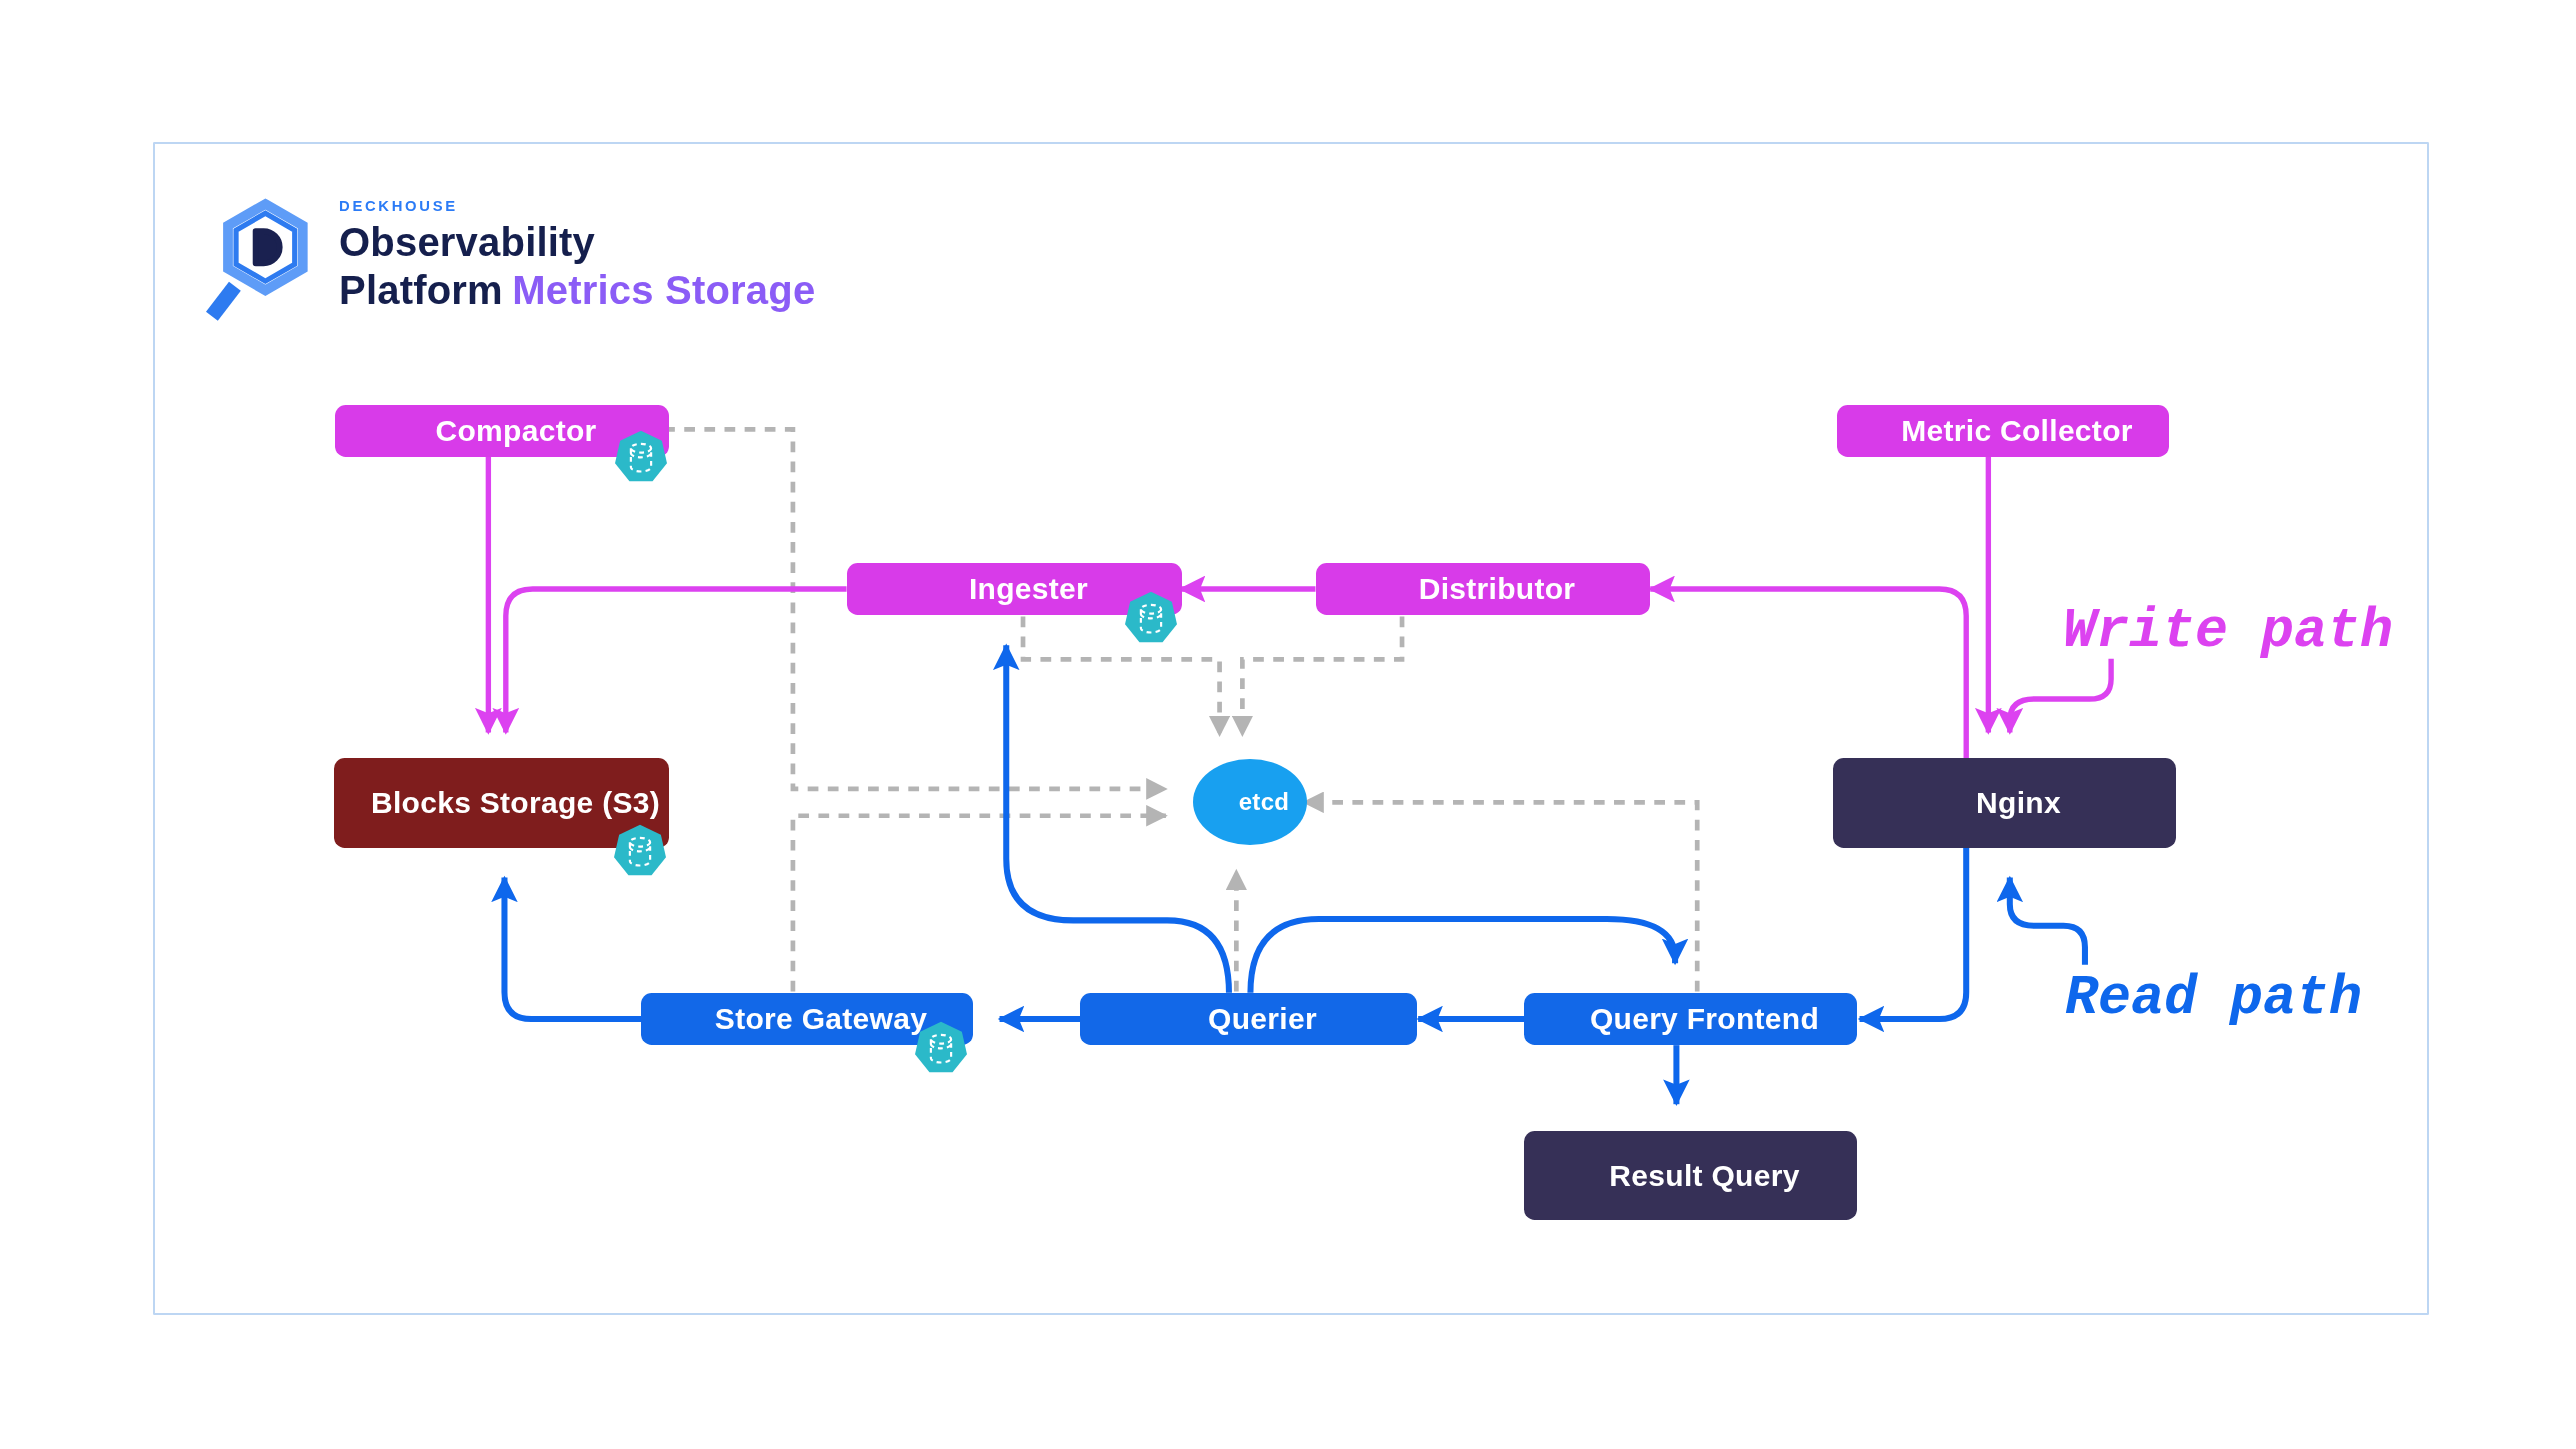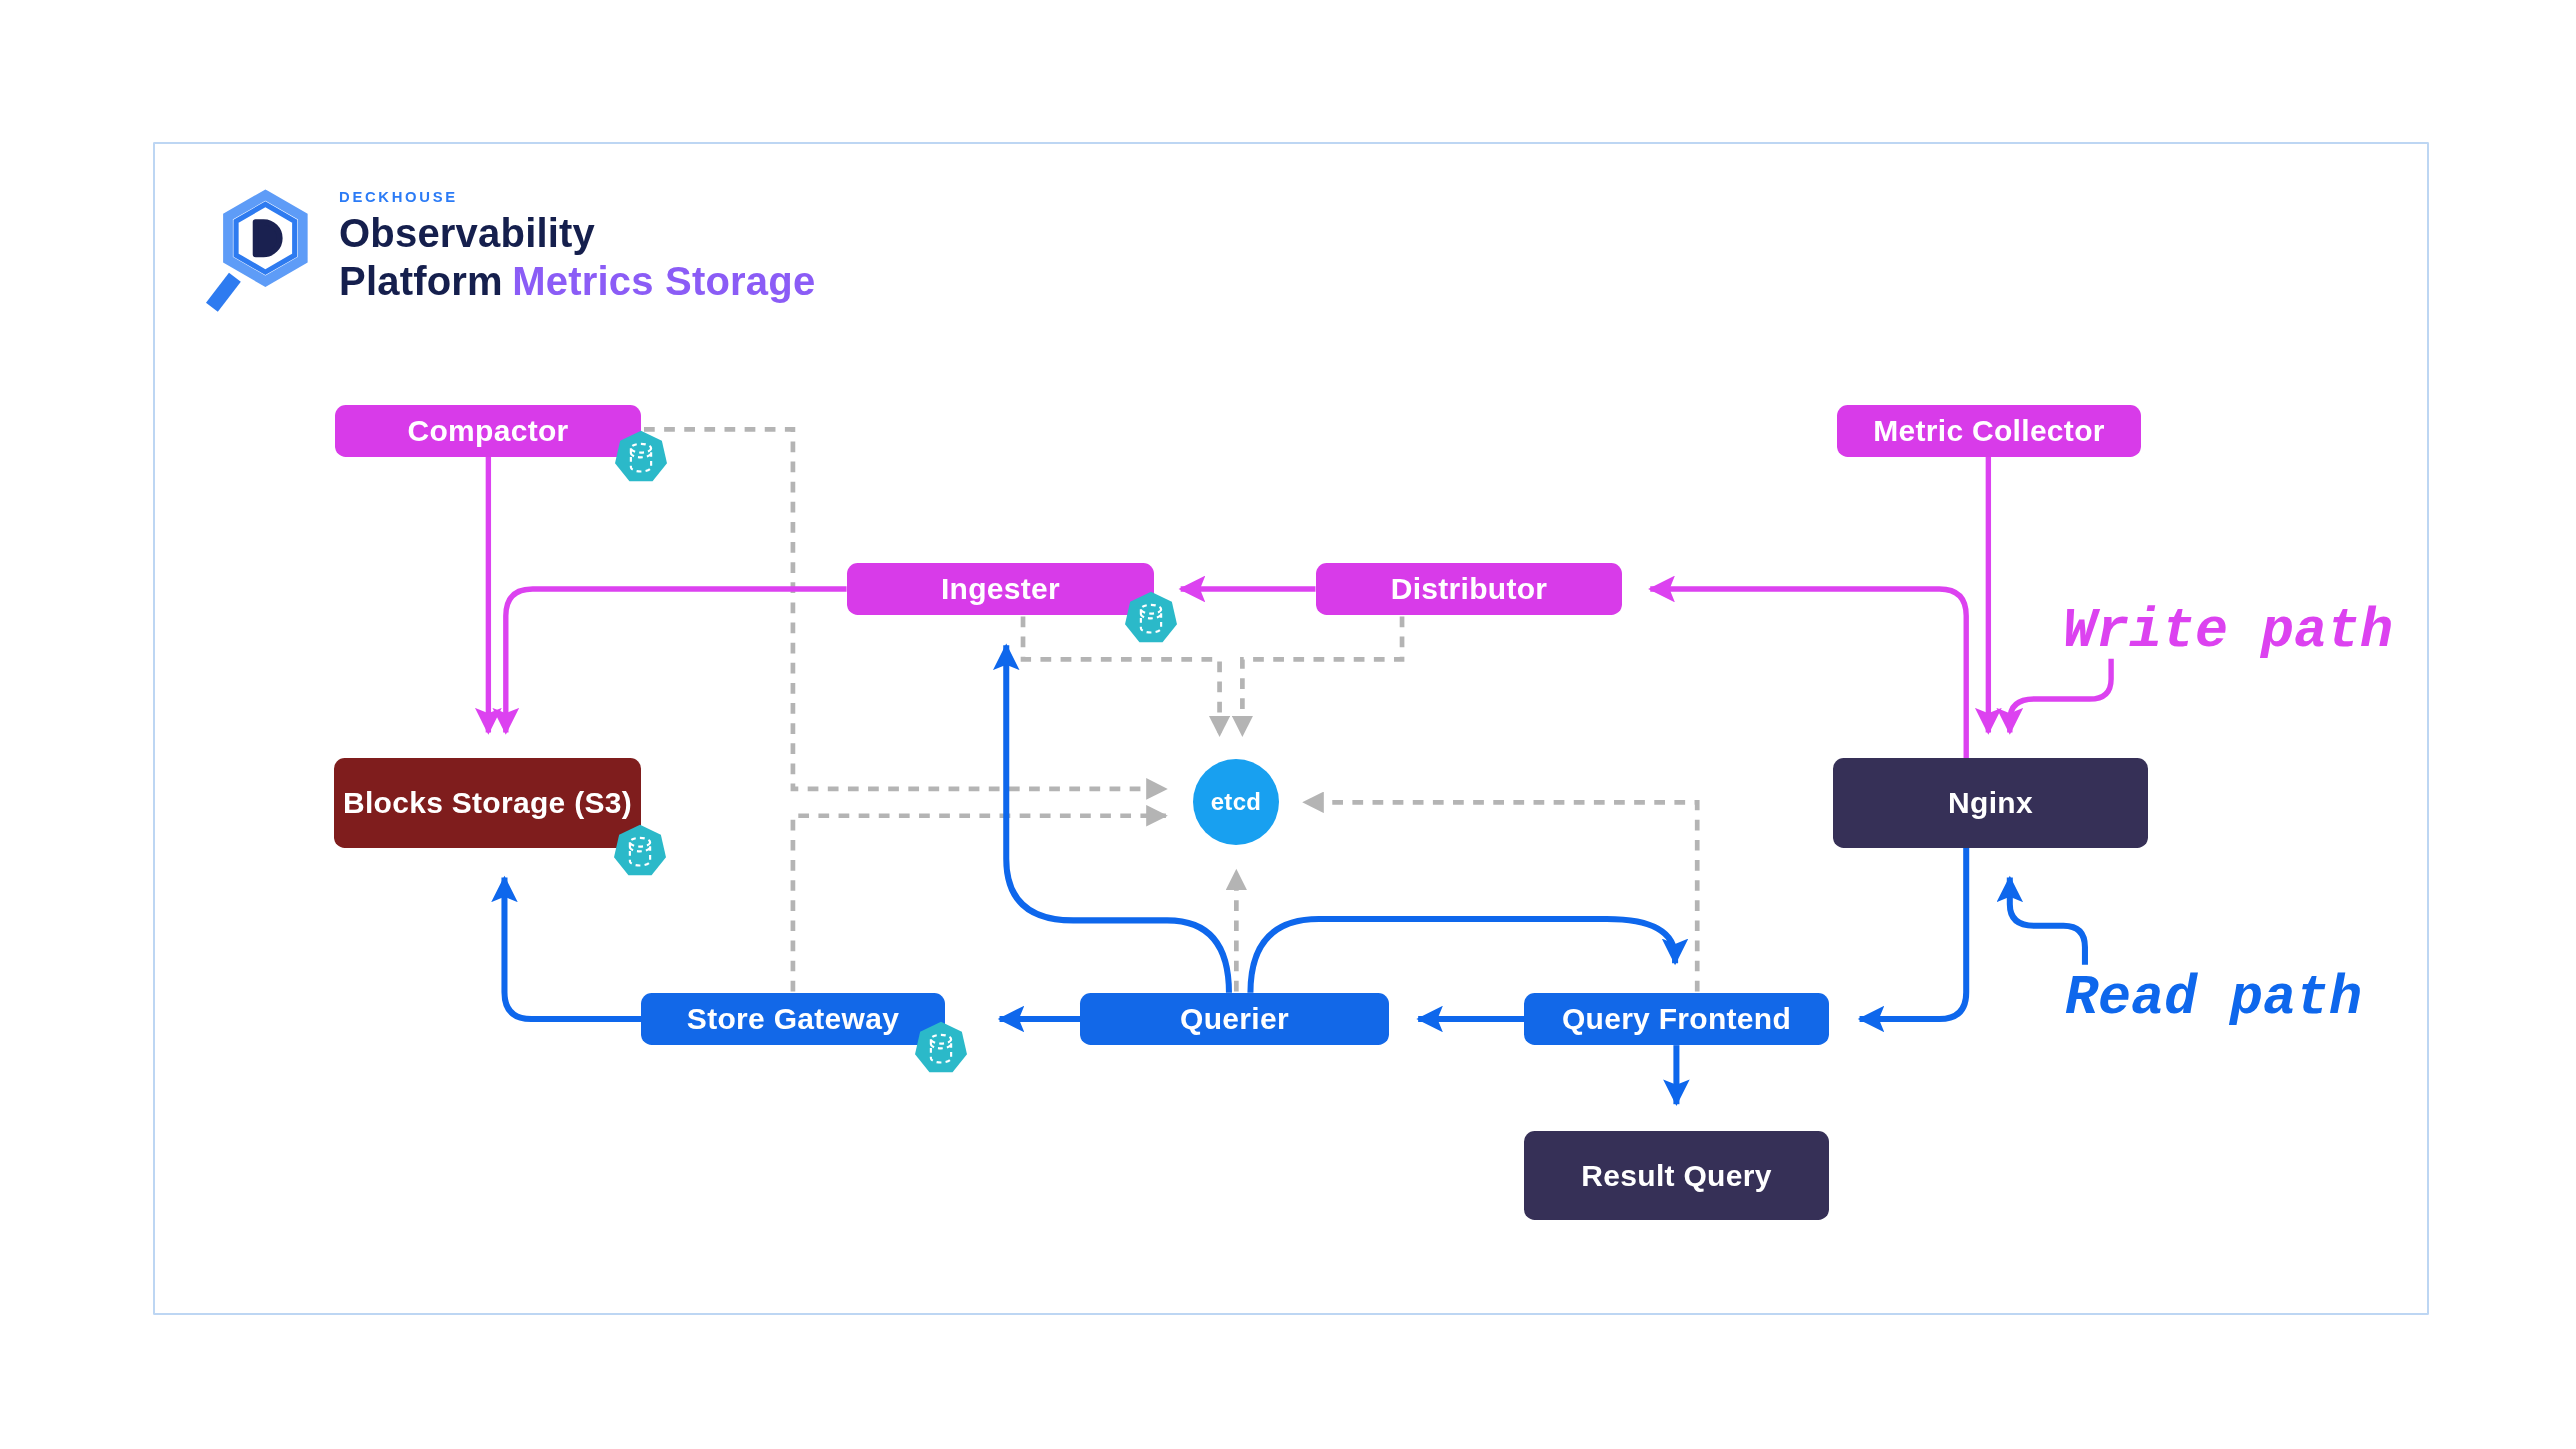--- a/index.html
+++ b/index.html
@@ -2,21 +2,21 @@
 <html style="font-size:10.7px"><head>
 <meta charset="utf-8">
 <style>
   html,body{margin:0;padding:0;background:#ffffff;}
   #canvas{position:relative;width:2576px;height:1449px;background:#ffffff;overflow:hidden;
           font-family:"Liberation Sans","DejaVu Sans",sans-serif;}
   #frame{position:absolute;left:153px;top:142px;width:2272px;height:1169px;
          border:2px solid #bdd6f3;border-radius:1.3px;background:#ffffff;}
   #wires{position:absolute;left:0;top:0;width:2576px;height:1449px;z-index:2;}
   .node{position:absolute;z-index:3;display:flex;align-items:center;justify-content:center;
-        color:#ffffff;font-size:30px;font-weight:600;border-radius:10.7px;letter-spacing:0.3px;}
+        color:#ffffff;font-size:30px;font-weight:600;border-radius:10.7px;letter-spacing:0.3px;padding-left:28px;}
   .node.magenta{background:#d83be9;}
   .node.blue{background:#1268e8;}
   .node.purple{background:#7f1d1d;}
   .node.navy{background:#363057;}
   .node.circle{border-radius:50%;background:#18a0f0;font-size:24px;font-weight:600;}
   #n-compactor{left:335px;top:405px;width:306px;height:52px;}
   #n-metric-collector{left:1837px;top:405px;width:304px;height:52px;}
   #n-ingester{left:847px;top:563px;width:307px;height:52px;}
   #n-distributor{left:1316px;top:563px;width:306px;height:52px;}
   #n-blocks-storage{left:334px;top:758px;width:307px;height:90px;}
@@ -27,21 +27,21 @@
   #n-query-frontend{left:1524px;top:993px;width:305px;height:52px;}
   #n-result-cache{left:1524px;top:1131px;width:305px;height:89px;}
   .badge{position:absolute;width:54px;height:54px;z-index:4;}
   #badge-compactor{left:614px;top:430px;}
   #badge-ingester{left:1124px;top:591px;}
   #badge-blocks{left:613px;top:824px;}
   #badge-store-gateway{left:914px;top:1021px;}
   .path-label{position:absolute;z-index:3;font-size:55px;font-weight:700;font-style:italic;white-space:nowrap;font-family:Liberation Mono, monospace;}
   #label-write{left:2063px;top:600px;color:#dc42f0;}
   #label-read{left:2065px;top:967px;color:#0e67ec;}
-  #logo{position:absolute;left:205px;top:185px;z-index:3;display:flex;align-items:flex-start;}
+  #logo{position:absolute;left:205px;top:194px;z-index:3;display:flex;align-items:flex-start;}
   #logo-text{margin-left:19px;padding-top:4px;}
   #brand-eyebrow{font-size:14.8px;font-weight:700;letter-spacing:2.7px;color:#2b7bf6;margin-bottom:4px;}
   .brand-line{font-size:40px;font-weight:700;color:#151f4d;line-height:1.2;letter-spacing:0.2px;}
   #brand-product{color:#8b5cf6;margin-left:9.4px;}
 </style>
 </head>
 <body>
 
 <div id="canvas">
   <div id="frame"></div>

